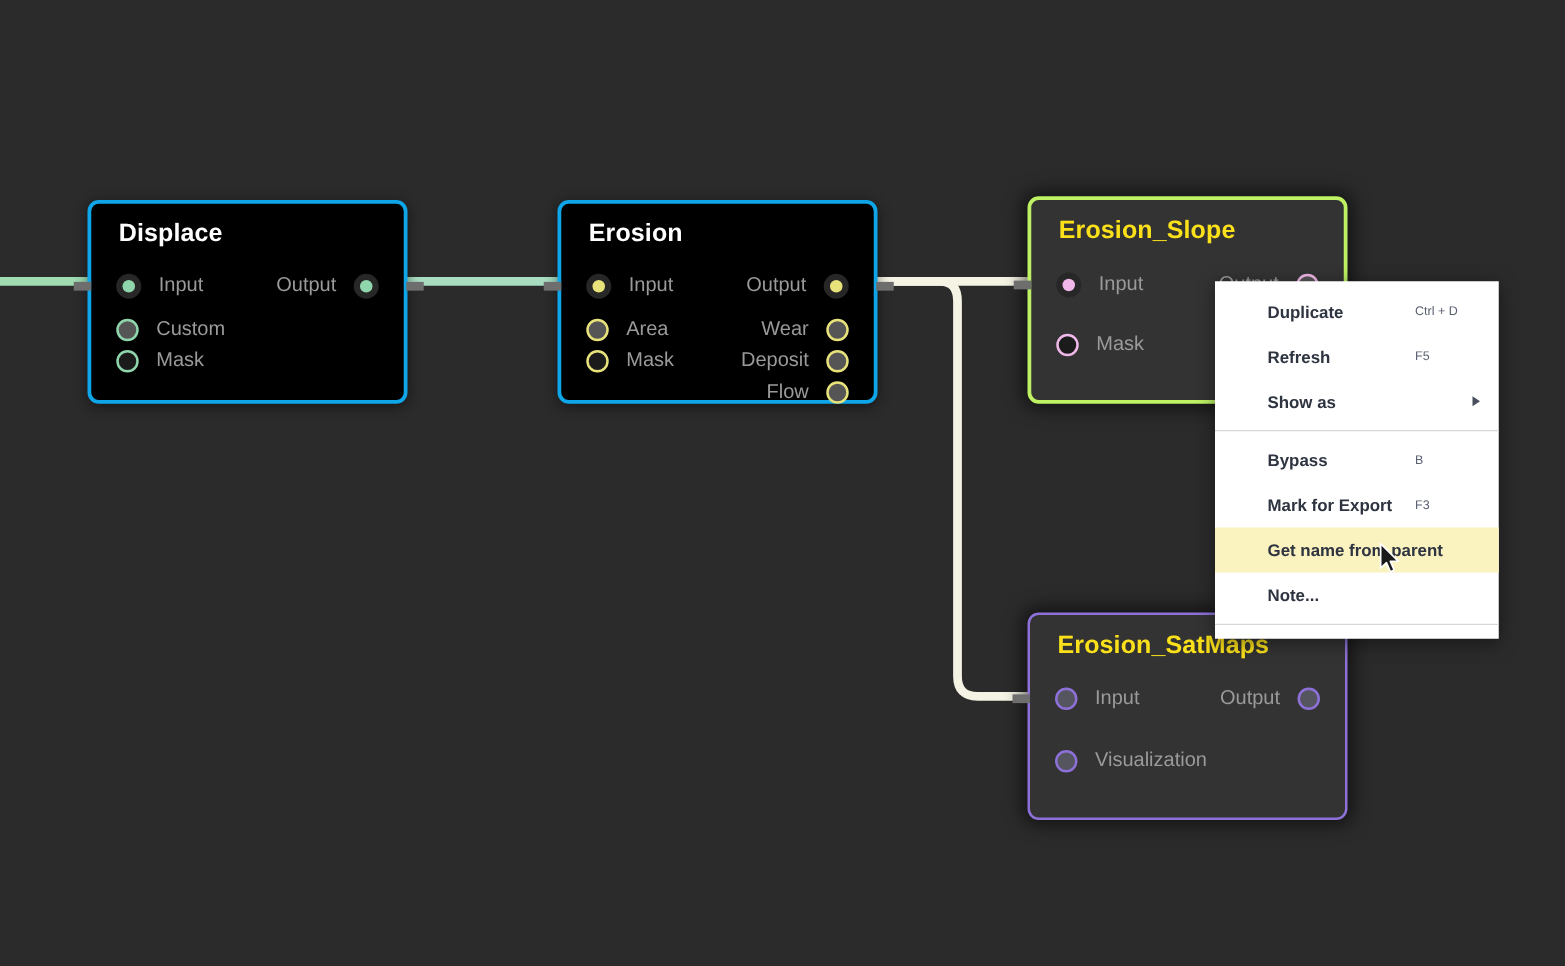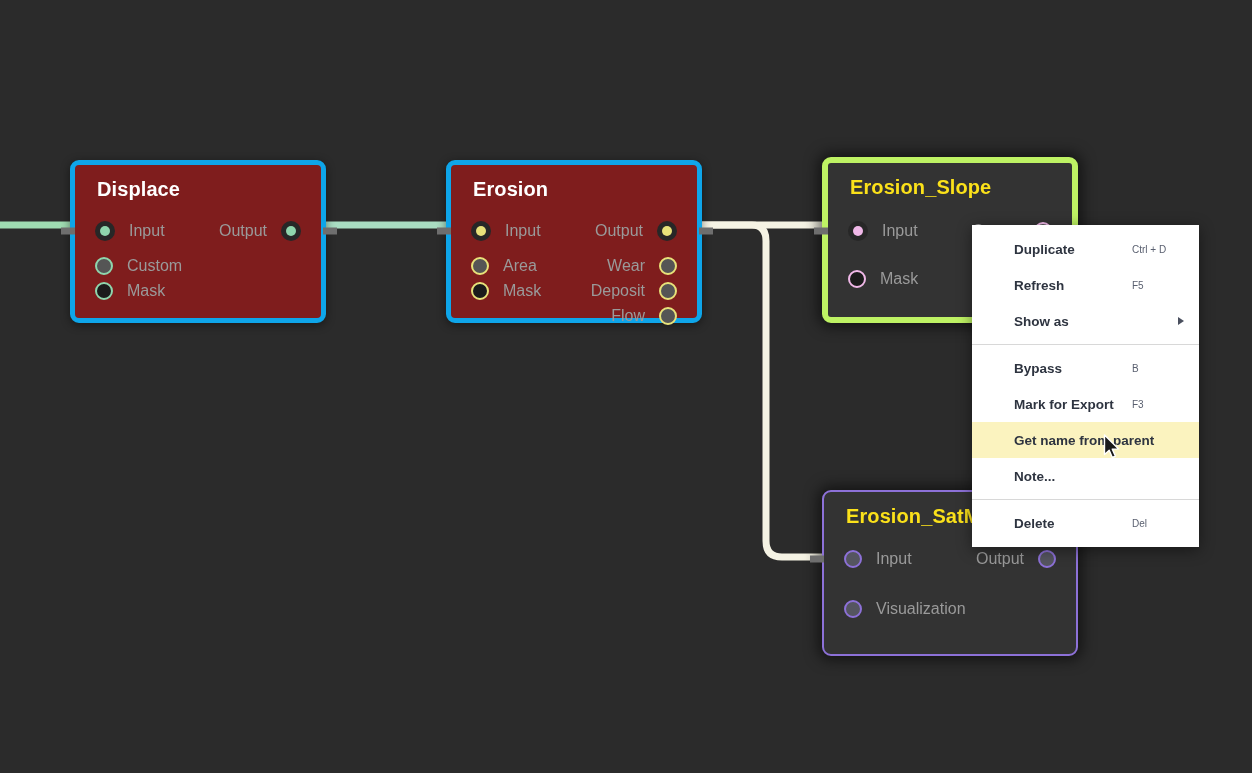--- a/index.html
+++ b/index.html
@@ -27,26 +27,26 @@
 
   
   .node {
     position: absolute;
     box-sizing: border-box;
     background: #333333;
     border-radius: 9px;
     border: 2px solid #1c1c1c;
   }
   .node.plain {
-    border: 5px solid #0ea5e9;
-    background: #7f1d1d;
+    border: 3px solid #0ea5e9;
+    background: #000000;
     box-shadow: 0 2px 10px rgba(0,0,0,0.45);
   }
   .node.sel-pink {
-    border: 6px solid #bef264;
+    border: 3px solid #bef264;
     box-shadow: 0 0 14px 4px rgba(0,0,0,0.55);
   }
   .node.sel-purple {
     border: 2px solid #8d71d8;
     box-shadow: 0 0 14px 4px rgba(0,0,0,0.55);
   }
 
   .node-title {
     position: absolute;
     left: 22px;
@@ -333,23 +333,19 @@
     <div class="menu-item highlight">
       <span>Get name from parent</span>
     </div>
 
     <div class="menu-item">
       <span>Note...</span>
     </div>
 
     <div class="menu-sep"></div>
 
-    <div class="menu-item">
-      <span>Delete</span>
-      <span class="shortcut">Del</span>
-    </div>
   </div>
 
   <svg id="cursor" viewBox="0 0 18 26">
     <path d="M1.5 1 L1.5 20.5 L6.2 16.2 L9.3 23.5 L12.4 22.1 L9.3 15.1 L15.6 14.9 Z" fill="#1a1a1a" stroke="#ffffff" stroke-width="1.4" stroke-linejoin="round"></path>
   </svg>
 
 </div>
 
 </body></html>

